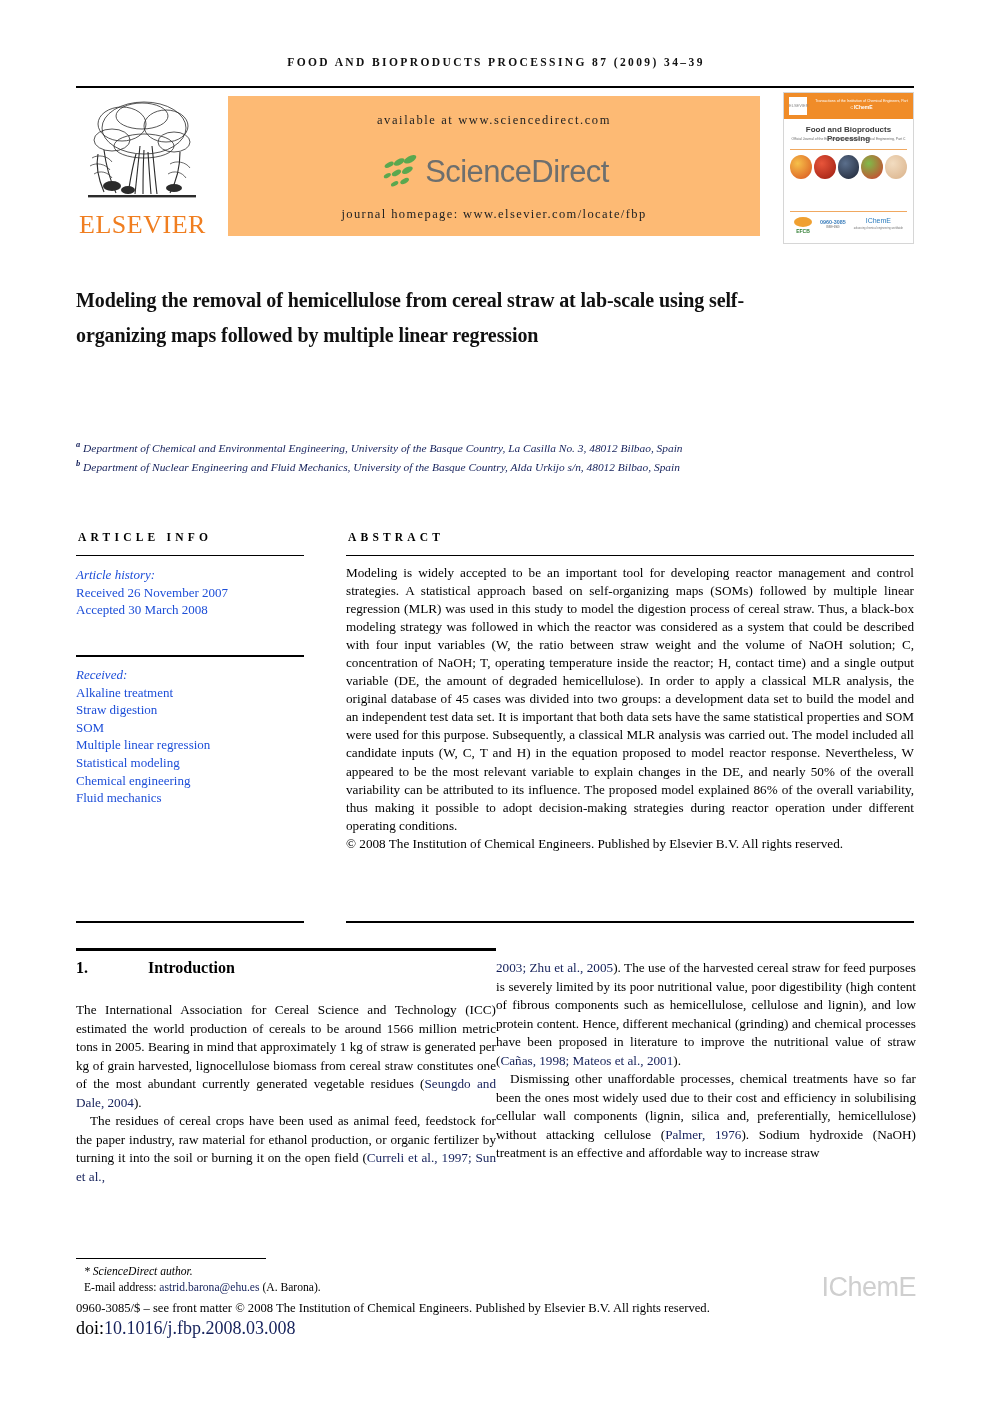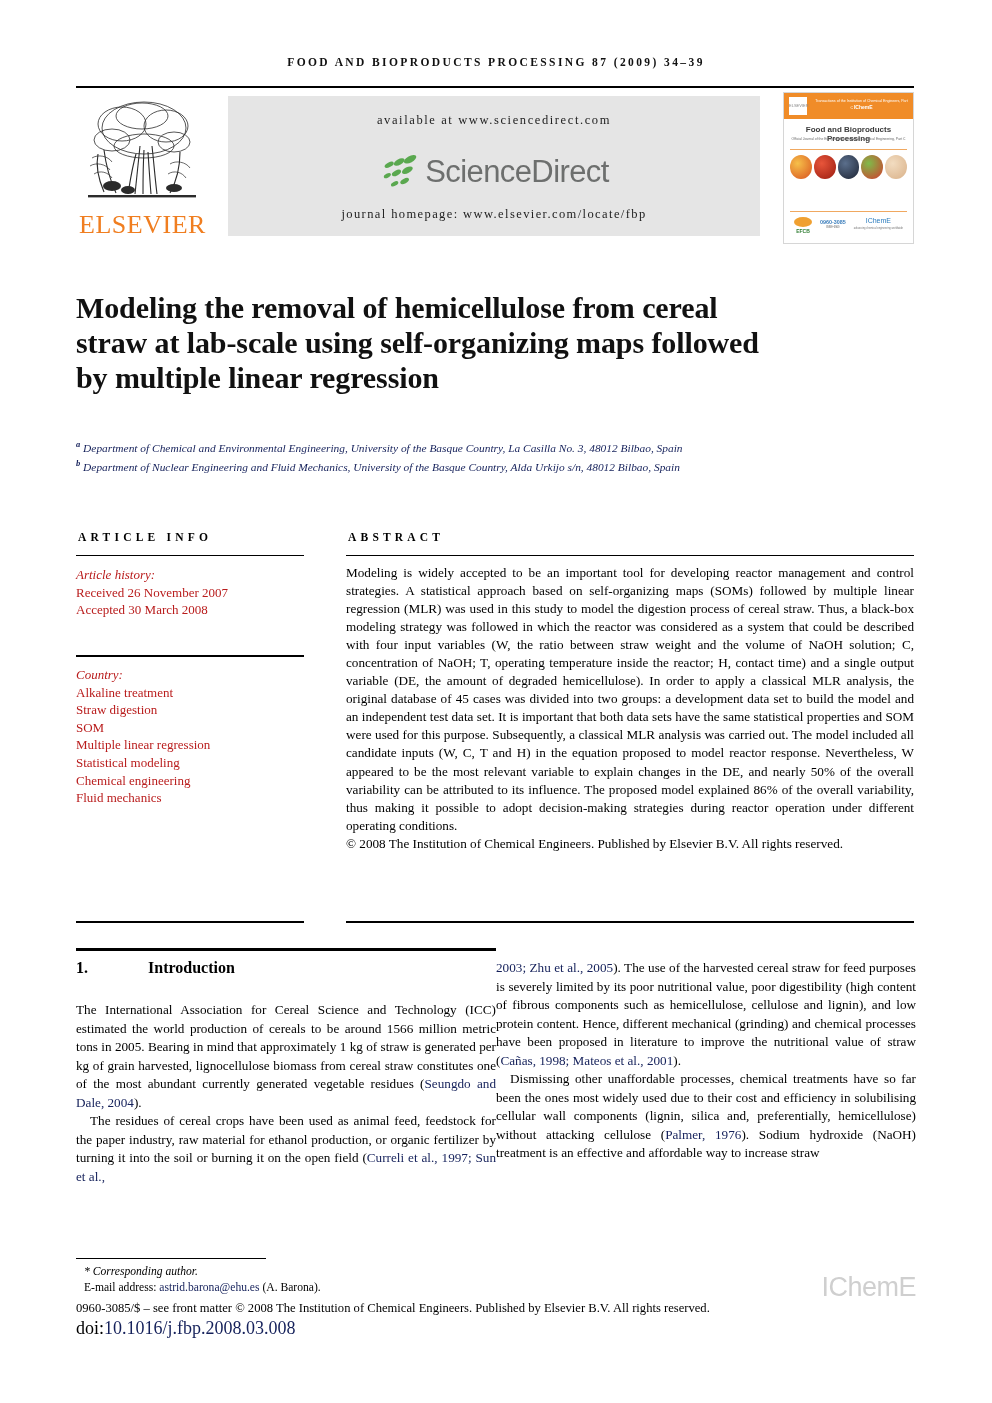--- a/index.html
+++ b/index.html
@@ -44,21 +44,21 @@
   .elsevier-word {
     position: absolute; left: 0; bottom: 2px; width: 133px;
     text-align: center;
     font-family: "Liberation Serif", serif;
     font-size: 26px; letter-spacing: 0.5px;
     color: #F07E20; font-weight: normal;
   }
   .sd-box {
     position: absolute; left: 152px; top: 4px;
     width: 532px; height: 140px;
-    background: #e5e5e5;
+    background: #fdba74;
   }
   .sd-avail {
     position: absolute; left: 0; right: 0; top: 17px;
     text-align: center;
     font-family: "Liberation Serif", serif;
     font-size: 12.5px; letter-spacing: 1.6px; color: #222;
   }
   .sd-logo {
     position: absolute; left: 0; right: 0; top: 52px;
     height: 48px;
@@ -139,21 +139,21 @@
   .logo-issn span { color:#3a7dbb; }
   .logo-issn i { display:block; font-size:2.6px; font-style:normal; color:#888;}
   .logo-ichem { font-family: "Liberation Sans", sans-serif; font-size: 7px; color: #2a7bbd; text-align:center; line-height:8px;}
   .logo-ichem i { display:block; font-size:2.6px; font-style:normal; color:#777;}
 
   
   .art-title {
     position: absolute; left: 76px; top: 270px; width: 700px;
     font-family: "Liberation Serif", serif;
     font-weight: bold;
-    font-size: 30px;
+    font-size: 20px;
     line-height: 35px;
     color: #111;
     letter-spacing: -0.1px;
   }
 
   
   .authors {
     position: absolute; left: 76px; top: 398px; width: 840px;
     font-family: "Liberation Serif", serif;
     font-weight: bold; font-style: italic;
@@ -189,21 +189,21 @@
   #rule-abs-1  { left: 346px; top: 555px; width: 568px; }
   #rule-info-2 { left: 76px; top: 655px; width: 228px; height: 2px; }
   #rule-info-3 { left: 76px; top: 921px; width: 228px; height: 2px; }
   #rule-abs-2  { left: 346px; top: 921px; width: 568px; height: 2px; }
   #rule-intro  { left: 76px; top: 948px; width: 420px; height: 3px; }
   #rule-foot   { left: 76px; top: 1258px; width: 190px; height: 1px; }
 
   .info-block {
     position: absolute; left: 76px; width: 230px;
     font-family: "Liberation Serif", serif;
-    font-size: 13px; line-height: 17.6px; color: #b91c1c;
+    font-size: 13px; line-height: 17.6px; color: #1d4ed8;
   }
   #info-history { top: 566px; }
   #info-history .it { font-style: italic; }
   #info-keywords { top: 666px; }
   #info-keywords .it { font-style: italic; }
 
   .abstract {
     position: absolute; left: 346px; top: 564px; width: 568px;
     font-family: "Liberation Serif", serif;
     font-size: 13.2px; line-height: 18.05px;
@@ -380,21 +380,21 @@
   <div class="rule-thin" id="rule-abs-2"></div>
   <div class="rule-thin" id="rule-intro"></div>
 
   <div class="info-block" id="info-history">
     <div class="it">Article history:</div>
     <div>Received 26 November 2007</div>
     <div>Accepted 30 March 2008</div>
   </div>
 
   <div class="info-block" id="info-keywords">
-    <div class="it">Country:</div>
+    <div class="it">Received:</div>
     <div>Alkaline treatment</div>
     <div>Straw digestion</div>
     <div>SOM</div>
     <div>Multiple linear regression</div>
     <div>Statistical modeling</div>
     <div>Chemical engineering</div>
     <div>Fluid mechanics</div>
   </div>
 
   <div class="abstract">
@@ -408,21 +408,21 @@
   <div class="col" id="col-left">
       <p>The International Association for Cereal Science and Technology (ICC) estimated the world production of cereals to be around 1566 million metric tons in 2005. Bearing in mind that approximately 1 kg of straw is generated per kg of grain harvested, lignocellulose biomass from cereal straw constitutes one of the most abundant currently generated vegetable residues (<span class="cite">Seungdo and Dale, 2004</span>).</p>
       <p>The residues of cereal crops have been used as animal feed, feedstock for the paper industry, raw material for ethanol production, or organic fertilizer by turning it into the soil or burning it on the open field (<span class="cite">Curreli et al., 1997; Sun et al.,</span></p>
     </div>
   <div class="col" id="col-right">
       <p><span class="cite">2003; Zhu et al., 2005</span>). The use of the harvested cereal straw for feed purposes is severely limited by its poor nutritional value, poor digestibility (high content of fibrous components such as hemicellulose, cellulose and lignin), and low protein content. Hence, different mechanical (grinding) and chemical processes have been proposed in literature to improve the nutritional value of straw (<span class="cite">Cañas, 1998; Mateos et al., 2001</span>).</p>
       <p>Dismissing other unaffordable processes, chemical treatments have so far been the ones most widely used due to their cost and efficiency in solubilising cellular wall components (lignin, silica and, preferentially, hemicellulose) without attacking cellulose (<span class="cite">Palmer, 1976</span>). Sodium hydroxide (NaOH) treatment is an effective and affordable way to increase straw</p>
     </div>
 
   <div class="rule-thin" id="rule-foot"></div>
-  <div class="footnote" id="fn-corr">* Corresponding author.</div>
+  <div class="footnote" id="fn-corr">* ScienceDirect author.</div>
   <div class="footnote" id="fn-mail">
     <span>E-mail address:</span>
     <span class="mail-link">astrid.barona@ehu.es</span>
     <span>(A. Barona).</span>
   </div>
   <div class="frontmatter">0960-3085/$ – see front matter © 2008 The Institution of Chemical Engineers. Published by Elsevier B.V. All rights reserved.</div>
   <div class="doi">
     <span>doi:</span><span class="lnk">10.1016/j.fbp.2008.03.008</span>
   </div>
   <div class="ichem-wm">IChemE</div>

